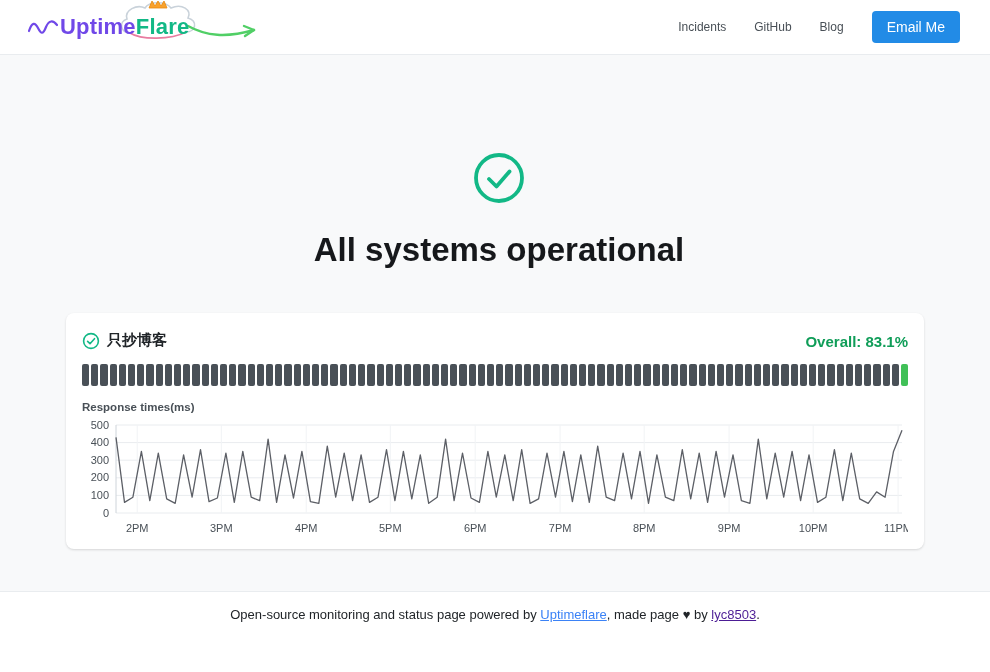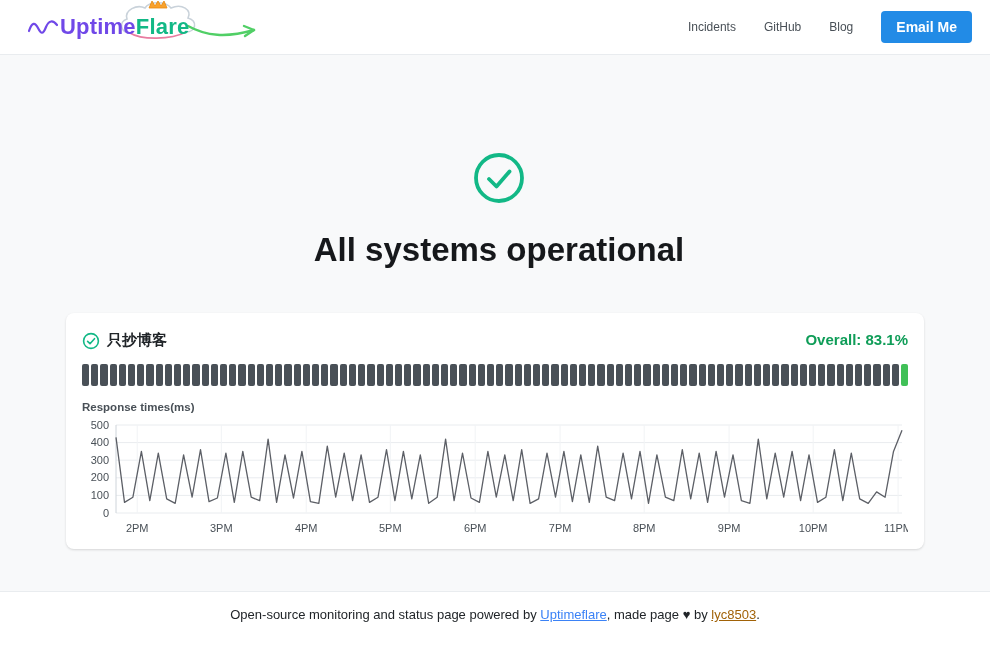--- a/index.html
+++ b/index.html
@@ -12,21 +12,21 @@
   }
 
   
   .topbar {
     height:55px;
     background:#fff;
     border-bottom:1px solid #e9ecef;
     display:flex;
     align-items:center;
     justify-content:space-between;
-    padding:0 18px 0 28px;
+    padding:0 30px 0 28px;
   }
   .logo {
     position:relative;
     display:flex;
     align-items:center;
     height:48px;
     width:235px;
     cursor:pointer;
   }
   .logo-art {
@@ -35,56 +35,56 @@
     pointer-events:none;
     z-index:0;
   }
   .logo-wave { width:30px; height:26px; margin-right:2px; position:relative; z-index:1; }
   .logo-uptime { font-size:22px; font-weight:700; color:#7048e8; position:relative; z-index:1; letter-spacing:.2px; }
   .logo-flare  { font-size:22px; font-weight:700; color:#12b886; position:relative; z-index:1; letter-spacing:.2px; }
   nav { display:flex; align-items:center; gap:28px; }
   .nav-link { color:#495057; font-size:12px; text-decoration:none; }
   .email-btn {
     background:#228be6; color:#fff; border:none; border-radius:4px;
-    font-size:14px; font-weight:700; padding:8px 15px; cursor:pointer;
+    font-size:14px; font-weight:400; padding:8px 15px; cursor:pointer;
     font-family:"Liberation Sans",sans-serif;
   }
 
   
   main { background:#f8f9fa; padding:96px 0 42px; }
   .hero { text-align:center;padding-left:8px; }
   .big-check { display:inline-block; }
   h1 { font-size:33px; margin:22px 0 0; color:#16181b; font-weight:700; }
   .updated { margin:17px 0 0; font-size:15px; font-weight:700; color:#34495e; }
 
   .card {
     width:858px; margin:44px auto 0;
     background:#fff; border-radius:8px;
     box-shadow:0 1px 3px rgba(0,0,0,.09), 0 1px 2px rgba(0,0,0,.06);
     padding:18px 16px 10px;
   }
-  .mon-head { display:flex; justify-content:space-between; align-items:flex-start; }
+  .mon-head { display:flex; justify-content:space-between; align-items:flex-end; }
   .mon-name { display:flex; align-items:center; gap:7px; font-size:15px; font-weight:700; color:#212529; }
   .overall  { font-size:15px; font-weight:700; color:#0f9d58; }
   .bar-track { display:flex; gap:2px; margin-top:14px; height:22px; }
   .ubar { flex:1; border-radius:2px; }
   .chart-label { margin-top:15px; font-size:11.5px; font-weight:700; color:#495057; }
   #response-chart { display:block; width:826px; height:122px; margin-top:4px; }
 
   
   footer {
     border-top:1px solid #e9ecef;
     background:#fff;
     padding:15px 0 17px;
     text-align:center;
     font-size:13px;
     color:#212529;
   }
   .flink1 { color:#3b82f6; text-decoration:underline; }
-  .flink2 { color:#a16207; text-decoration:underline; }
+  .flink2 { color:#4c1d95; text-decoration:underline; }
 </style>
 </head>
 <body>
 
 <header class="topbar">
   <div class="logo">
     <svg class="logo-art" viewBox="0 0 235 52">
 
       <path d="M102,34 C93,34 90,23 99,20 C96,11 109,5 117,9 C121,2 138,2 143,9 C154,4 164,11 160,19 C170,22 168,33 158,33" fill="none" stroke="#c9d2da" stroke-width="1.6" stroke-linecap="round"></path>
       <path d="M102,34 C113,41 143,41 158,33" fill="none" stroke="#e87ca0" stroke-width="1.6" stroke-linecap="round"></path>

